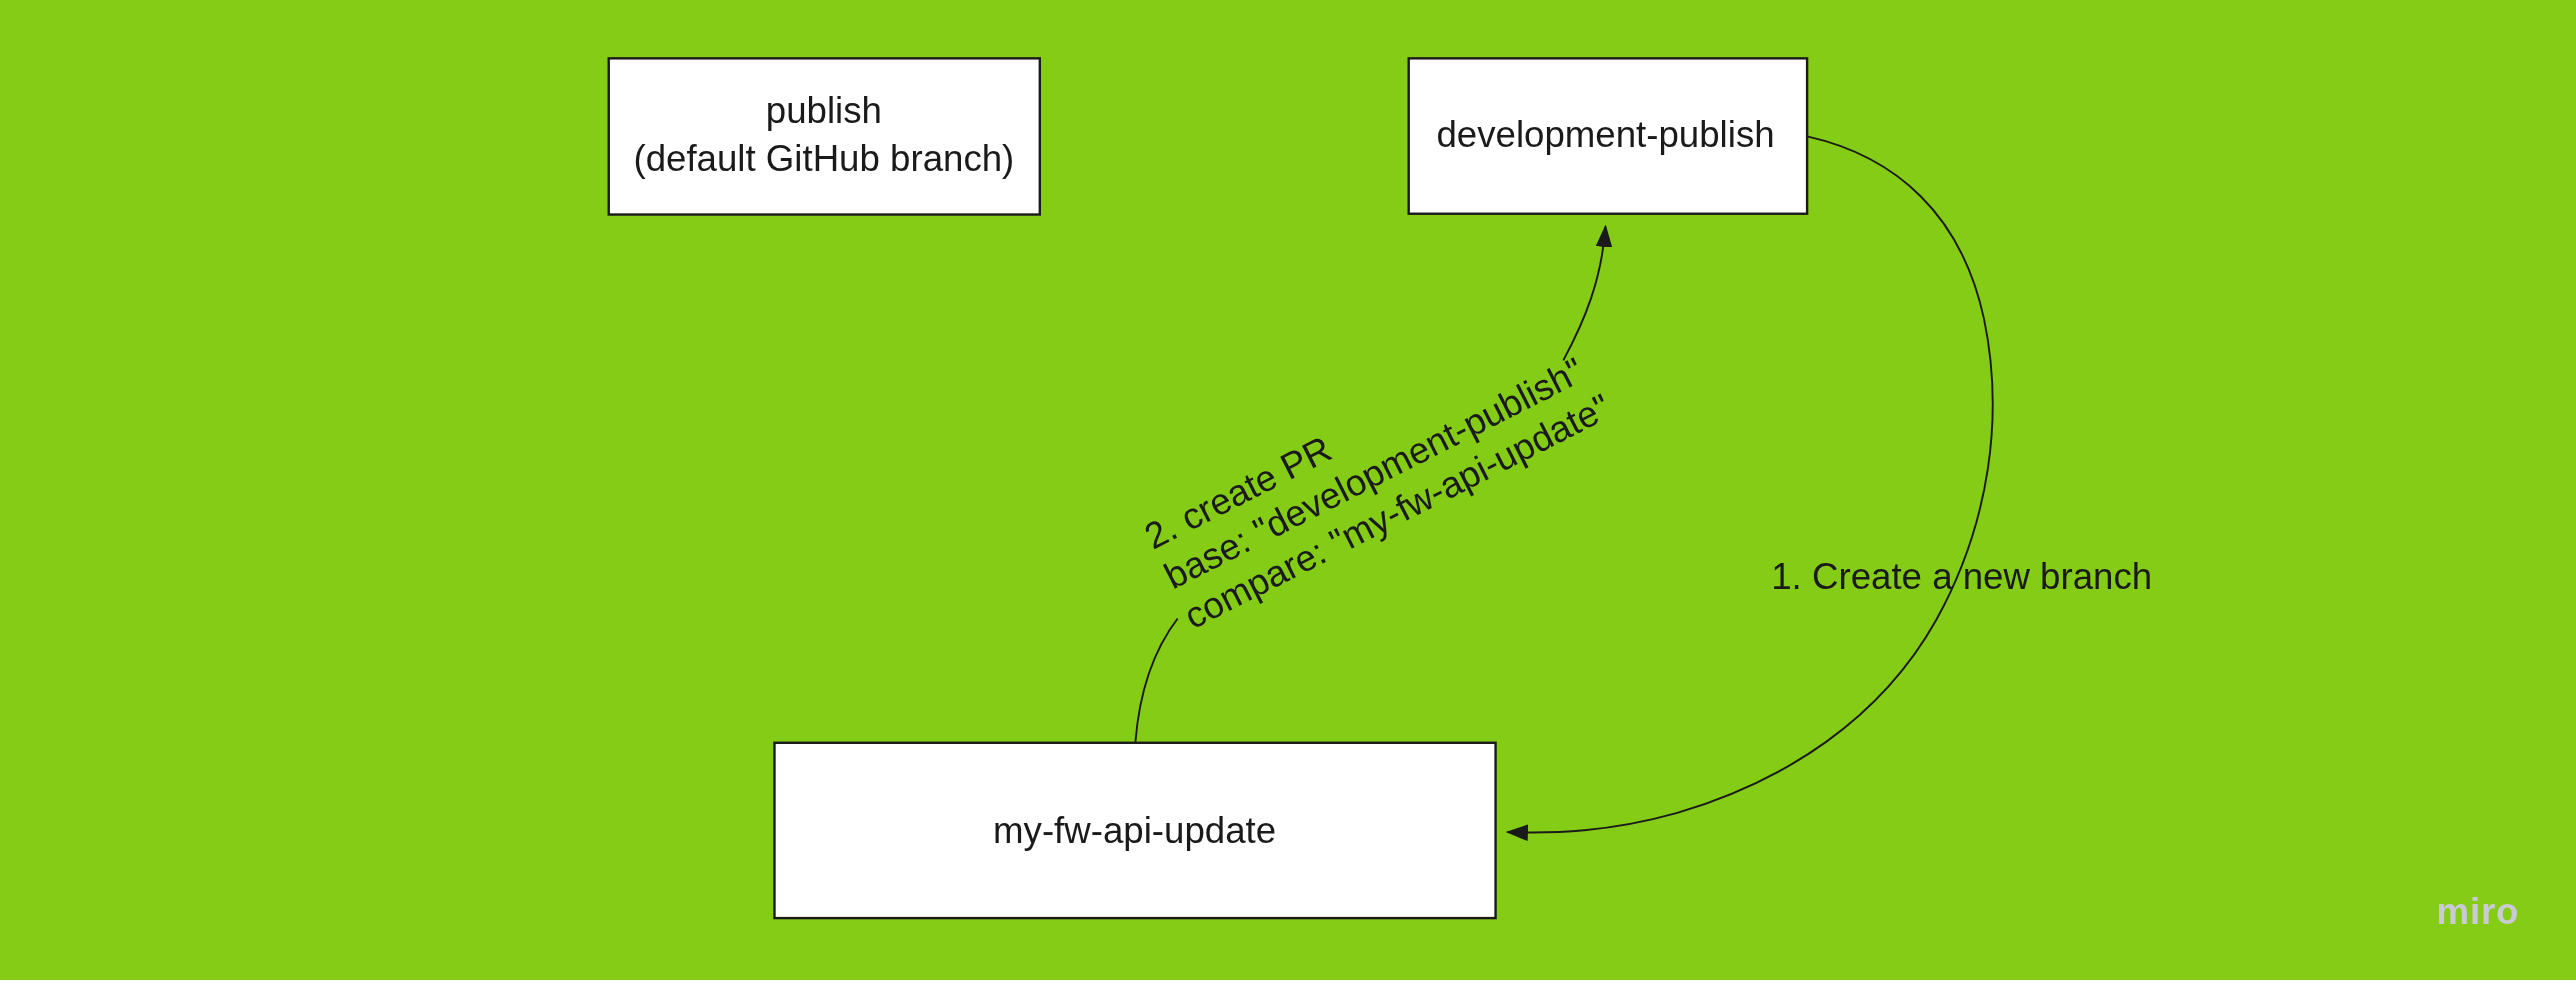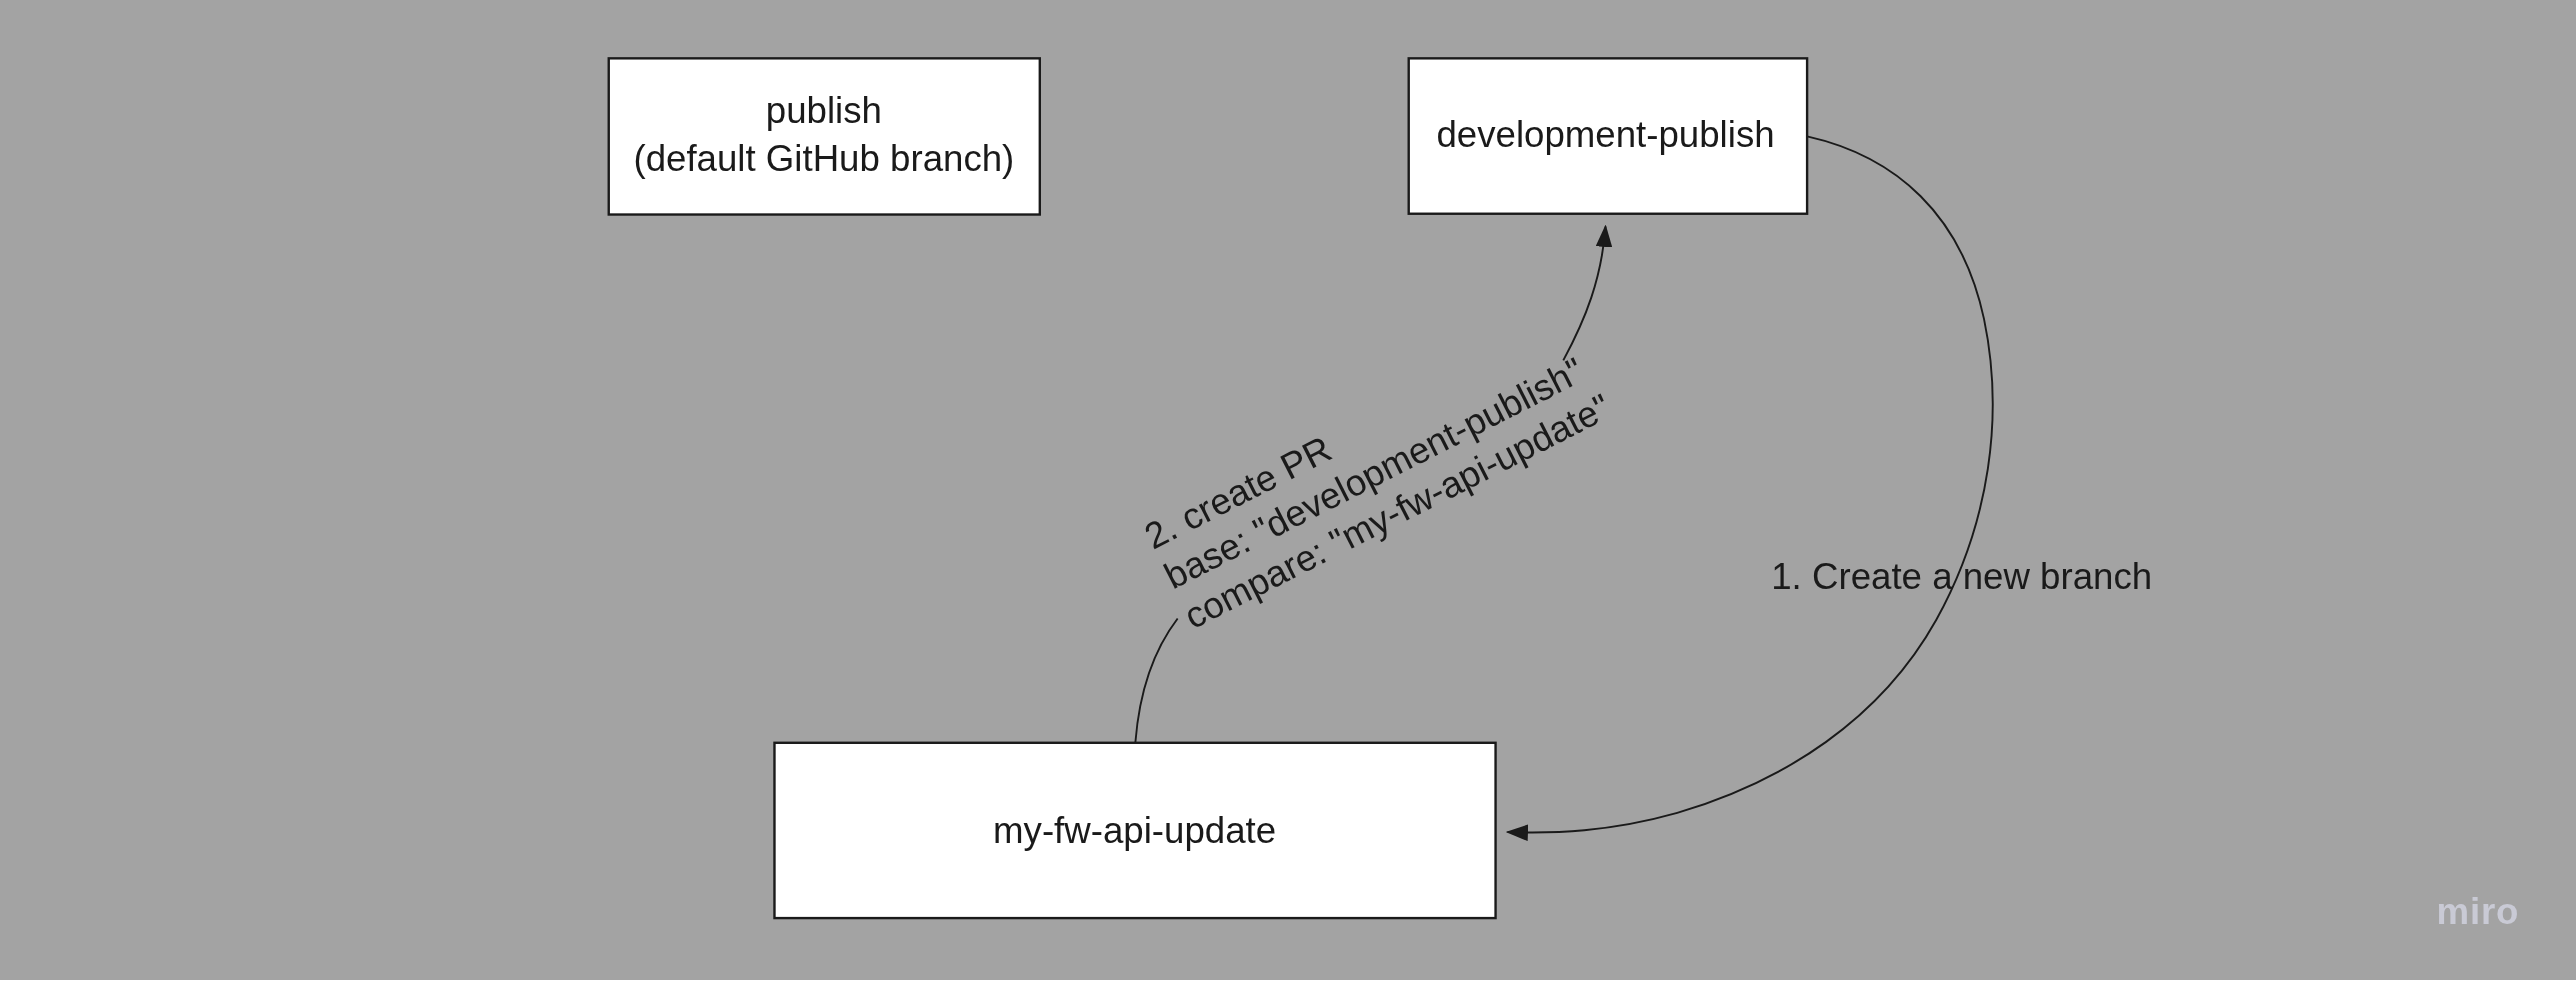--- a/index.html
+++ b/index.html
@@ -4,21 +4,21 @@
 <style>
   html, body {
     margin: 0;
     padding: 0;
     background: #ffffff;
   }
   .board {
     position: relative;
     width: 2576px;
     height: 980px;
-    background: #a3a3a3;
+    background: #84cc16;
     overflow: hidden;
     font-family: "Liberation Sans", sans-serif;
   }
   .board svg {
     position: absolute;
     left: 0;
     top: 0;
     display: block;
   }
   .node-box {

